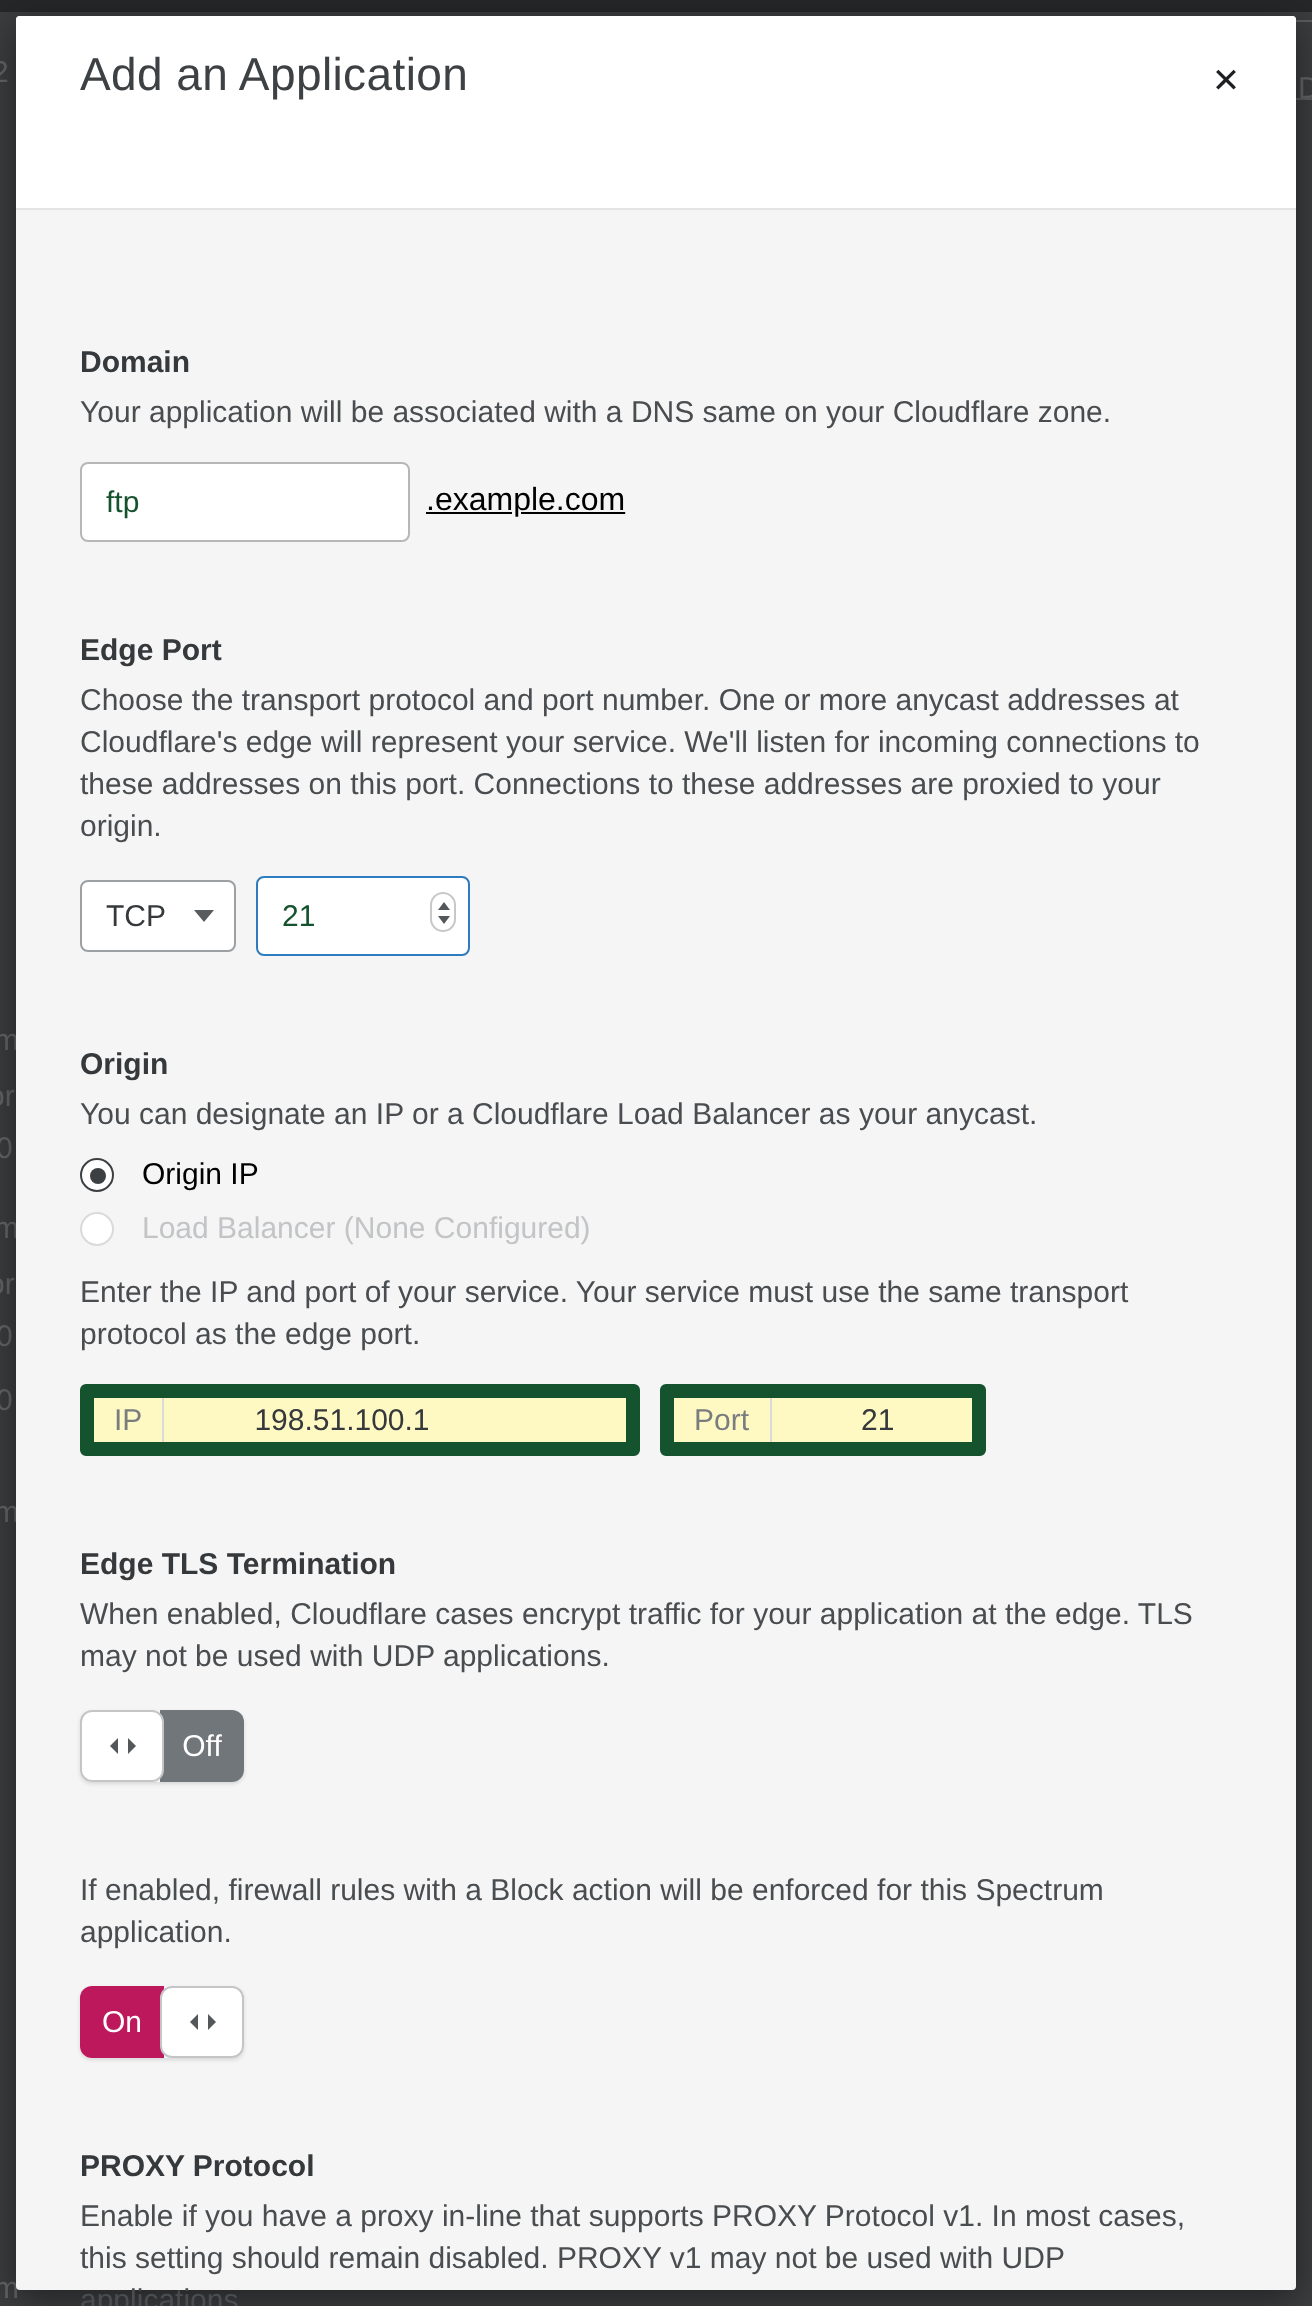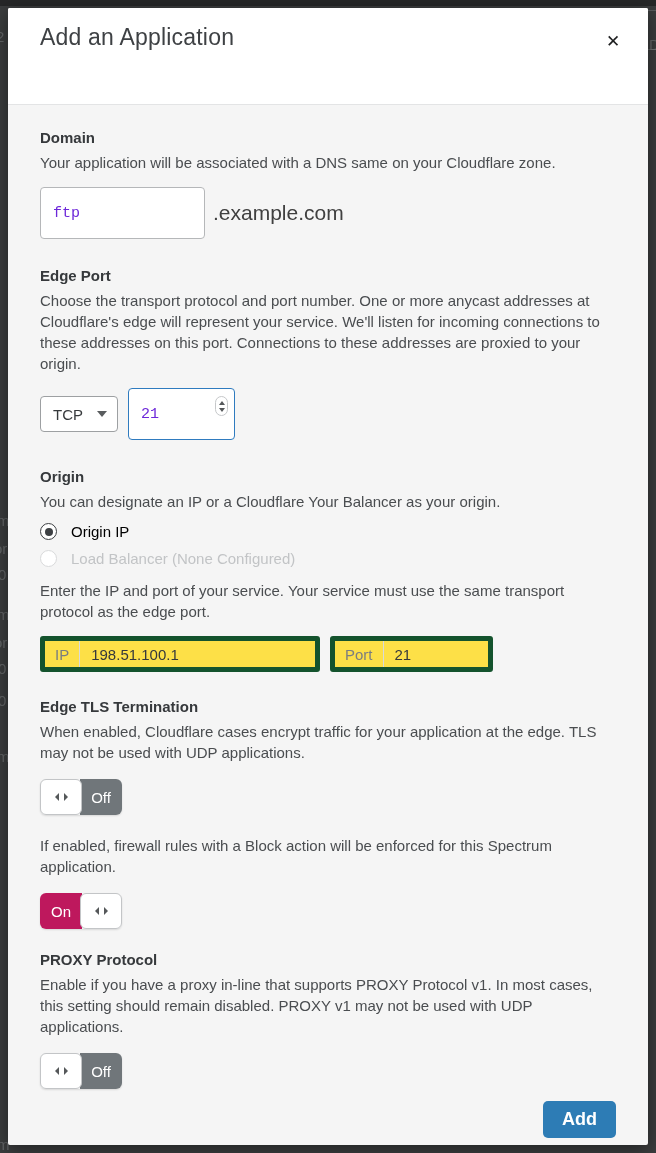--- a/index.html
+++ b/index.html
@@ -32,33 +32,33 @@
   }
   .modal-title { font-size:23px; font-weight:400; color:#3e4144; letter-spacing:.2px; }
   .close-btn {
     position:absolute; top:20px; right:22px; width:26px; height:26px;
     background:none; border:none; cursor:pointer;
     font-size:17px; font-weight:700; color:#1e1f20; line-height:26px; text-align:center;
     font-family:"DejaVu Sans",sans-serif;
   }
   .modal-body { flex:1; padding:22px 32px 0 32px; }
 
-  .section { margin-bottom:26px; }
+  .section { margin-bottom:26px;margin-top:44px; }
   .section-heading { font-size:15px; font-weight:700; color:#36393c; margin-bottom:4px; line-height:21px; }
   .section-desc { font-size:15px; color:#4a4d50; line-height:21px; margin-bottom:14px; max-width:576px; }
   .desc-tight { margin-bottom:6px; }
 
   .text-input {
-    height:52px; border:1px solid #b5b7b9; border-radius:4px; background:#fff;
-    font-size:15px; color:#6d28d9; padding:0 12px;
-    font-family:Liberation Mono, monospace; outline:none;
+    height:40px; border:1px solid #b5b7b9; border-radius:4px; background:#fff;
+    font-size:15px; color:#14532d; padding:0 12px;
+    font-family:Liberation Sans, sans-serif; outline:none;
   }
   .domain-row { display:flex; align-items:center; }
   .domain-input { width:165px; }
-  .domain-suffix { font-size:21px; color:#404040; margin-left:8px; }
+  .domain-suffix { font-size:16px; color:#000000; margin-left:8px;text-decoration:underline; }
 
   .edgeport-row { display:flex; align-items:center; gap:10px; }
   .select {
     width:78px; height:36px; background:#fff; border:1px solid #9da0a2; border-radius:4px;
     display:flex; align-items:center; justify-content:space-between;
     padding:0 10px 0 12px; font-size:15px; color:#36393c; cursor:pointer;
   }
   .caret-down { width:0; height:0; border-left:5px solid transparent;
     border-right:5px solid transparent; border-top:6px solid #595c5e; }
   .number-wrap { position:relative; }
@@ -76,22 +76,22 @@
   .radio-outer { width:17px; height:17px; border-radius:50%; background:#fff;
     border:1.5px solid #3d4043; display:flex; align-items:center; justify-content:center; flex:0 0 17px; }
   .radio-dot { width:8px; height:8px; border-radius:50%; background:#3d4043; }
   .radio-label { font-size:15px; color:#000000; }
   .radio-row.disabled .radio-outer { border-color:#d9dadb; }
   .radio-row.disabled .radio-label { color:#c2c4c6; }
   .radios { margin-bottom:8px; }
 
   .origin-note { margin-top:2px; }
   .origin-inputs { display:flex; gap:10px; }
-  .prefixed-field { display:flex; align-items:stretch; background:#fde047;
-    border:5px solid #14532d; border-radius:3px; height:36px; overflow:hidden; }
+  .prefixed-field { display:flex; align-items:stretch; background:#fef9c3;
+    border:7px solid #14532d; border-radius:3px; height:36px; overflow:hidden;gap:34px; }
   .prefixed-field .prefix { display:flex; align-items:center; padding:0 10px;
     color:#7a7d80; font-size:15px; border-right:1px solid #d8dadb; }
   .prefixed-field .value { display:flex; align-items:center; padding:0 11px;
     font-size:15px; color:#36393c; flex:1; }
   .ip-field { width:280px; }
   .port-field { width:163px; }
 
   .section-tls, .section-firewall { margin-bottom:20px; }
   .toggle { display:inline-flex; height:36px; border-radius:6px; cursor:pointer;
     box-shadow:0 1px 2px rgba(0,0,0,.12); }
@@ -159,21 +159,21 @@
           <div class="spinner">
             <span class="tri-up"></span>
             <span class="tri-down"></span>
           </div>
         </div>
       </div>
     </div>
 
     <div class="section" style="margin-bottom:24px;">
       <div class="section-heading">Origin</div>
-      <div class="section-desc desc-tight">You can designate an IP or a Cloudflare Your Balancer as your origin.</div>
+      <div class="section-desc desc-tight">You can designate an IP or a Cloudflare Load Balancer as your anycast.</div>
       <div class="radios">
         <div class="radio-row">
           <span class="radio-outer">
               <span class="radio-dot"></span>
             </span>
           <span class="radio-label">Origin IP</span>
         </div>
         <div class="radio-row disabled">
           <span class="radio-outer"></span>
           <span class="radio-label">Load Balancer (None Configured)</span>

